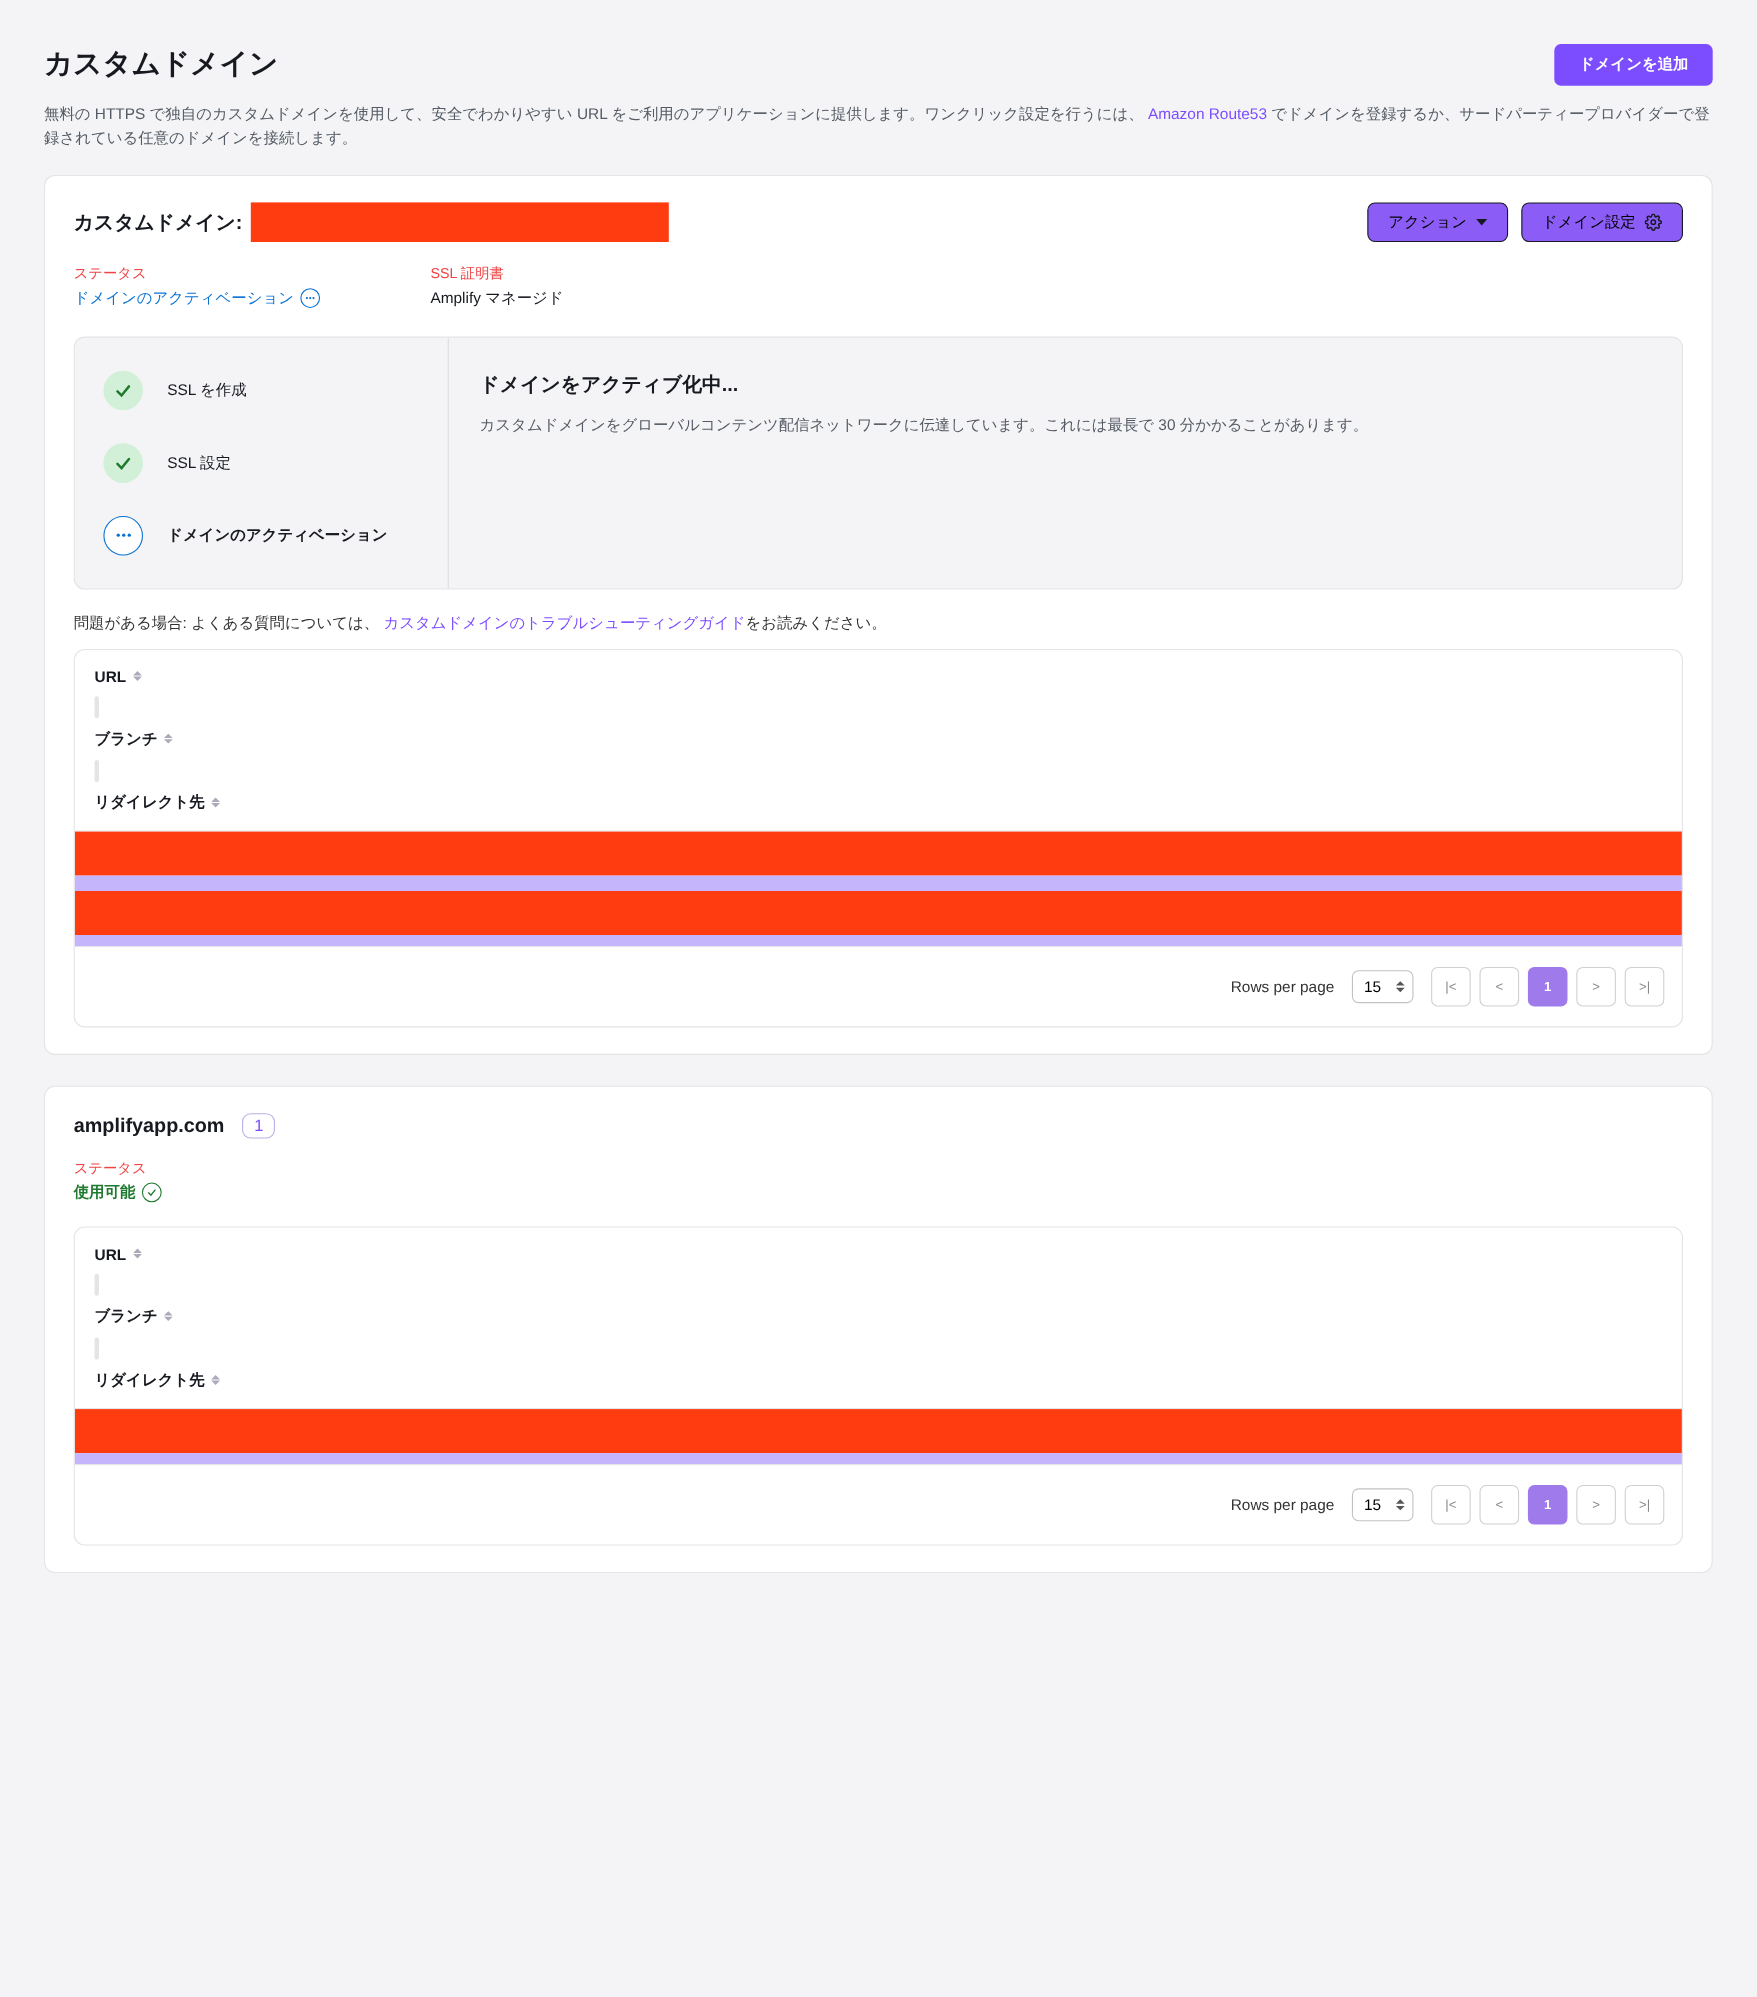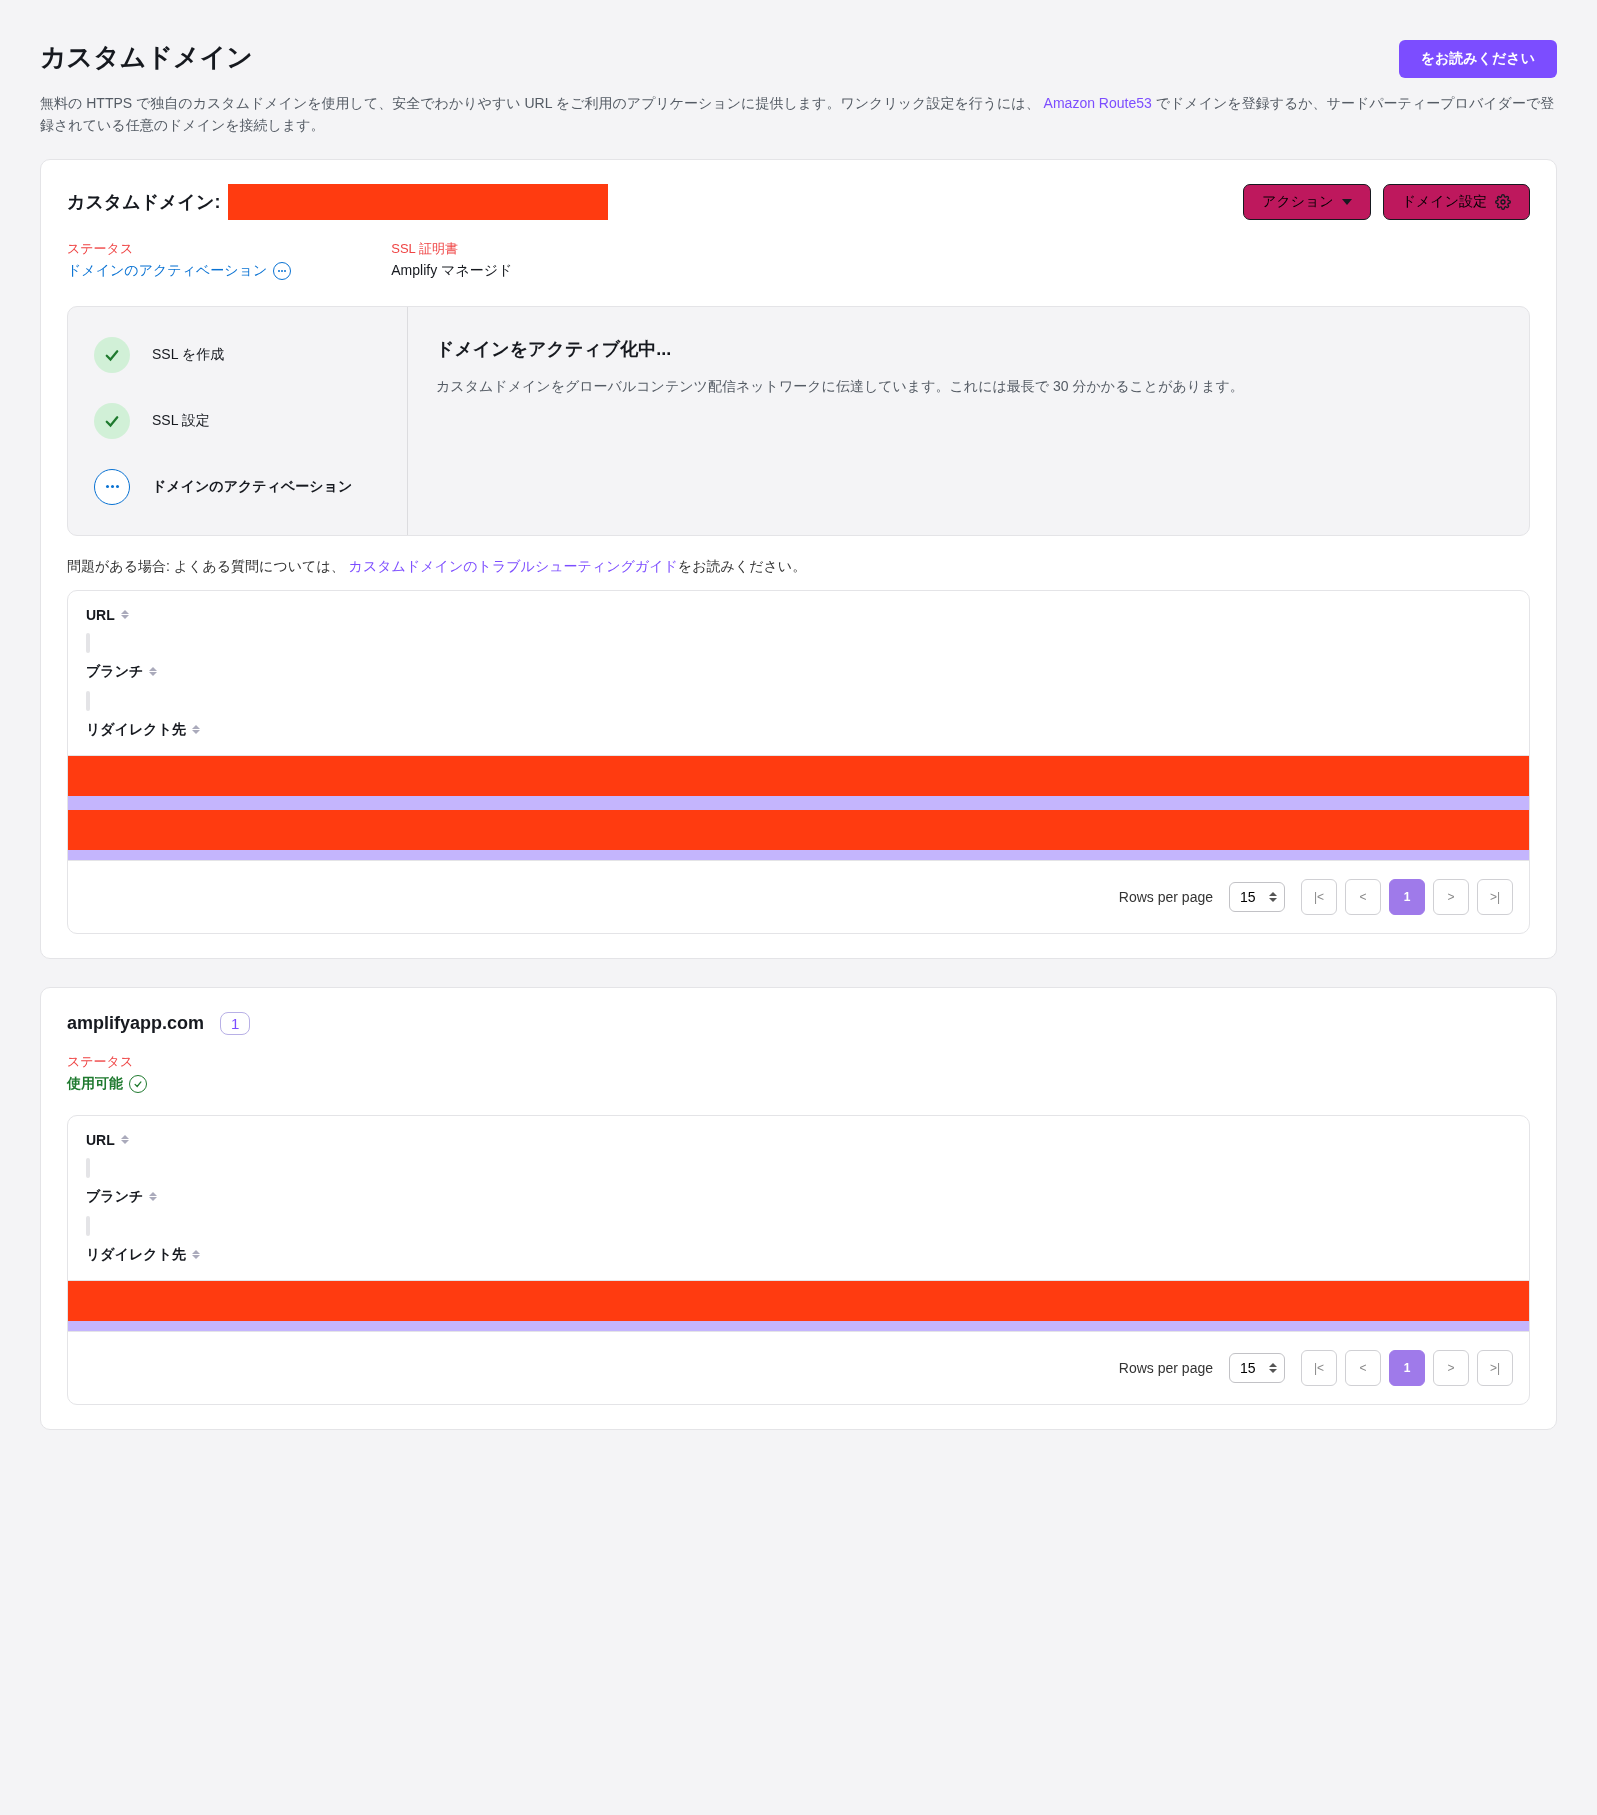--- a/index.html
+++ b/index.html
@@ -61,21 +61,21 @@
     }
     .card-title {
       font-size: 18px;
       font-weight: 700;
     }
     .redacted-block {
       background: #ff3b10;
       display: inline-block;
     }
     .btn-secondary {
-      background: #be185d;
+      background: #8b5cf6;
       border: 1.5px solid #16191f;
       border-radius: 7px;
       padding: 8px 18px;
       font-size: 14px;
       font-weight: 500;
       cursor: pointer;
       display: inline-flex;
       align-items: center;
       gap: 8px;
     }
@@ -293,21 +293,21 @@
       display:inline-flex; align-items:center; justify-content:center;
     }
     .check-circle svg { width:10px; height:10px; stroke:#1f7a2f; }
     .btn-row { display:flex; gap:12px; }
   </style>
 </head>
 <body>
 
 <div class="header-row">
   <h1>カスタムドメイン</h1>
-  <button class="btn-primary">をお読みください</button>
+  <button class="btn-primary">ドメインを追加</button>
 </div>
 <p class="description">
   <span>無料の HTTPS で独自のカスタムドメインを使用して、安全でわかりやすい URL をご利用のアプリケーションに提供します。ワンクリック設定を行うには、</span>
   <a href="#">Amazon Route53</a><span> でドメインを登録するか、サードパーティープロバイダーで登録されている任意のドメインを接続します。</span>
 </p>
 
 <div class="card">
   <div class="card-header">
     <div class="card-title-wrap">
       <span class="card-title">カスタムドメイン:</span>

